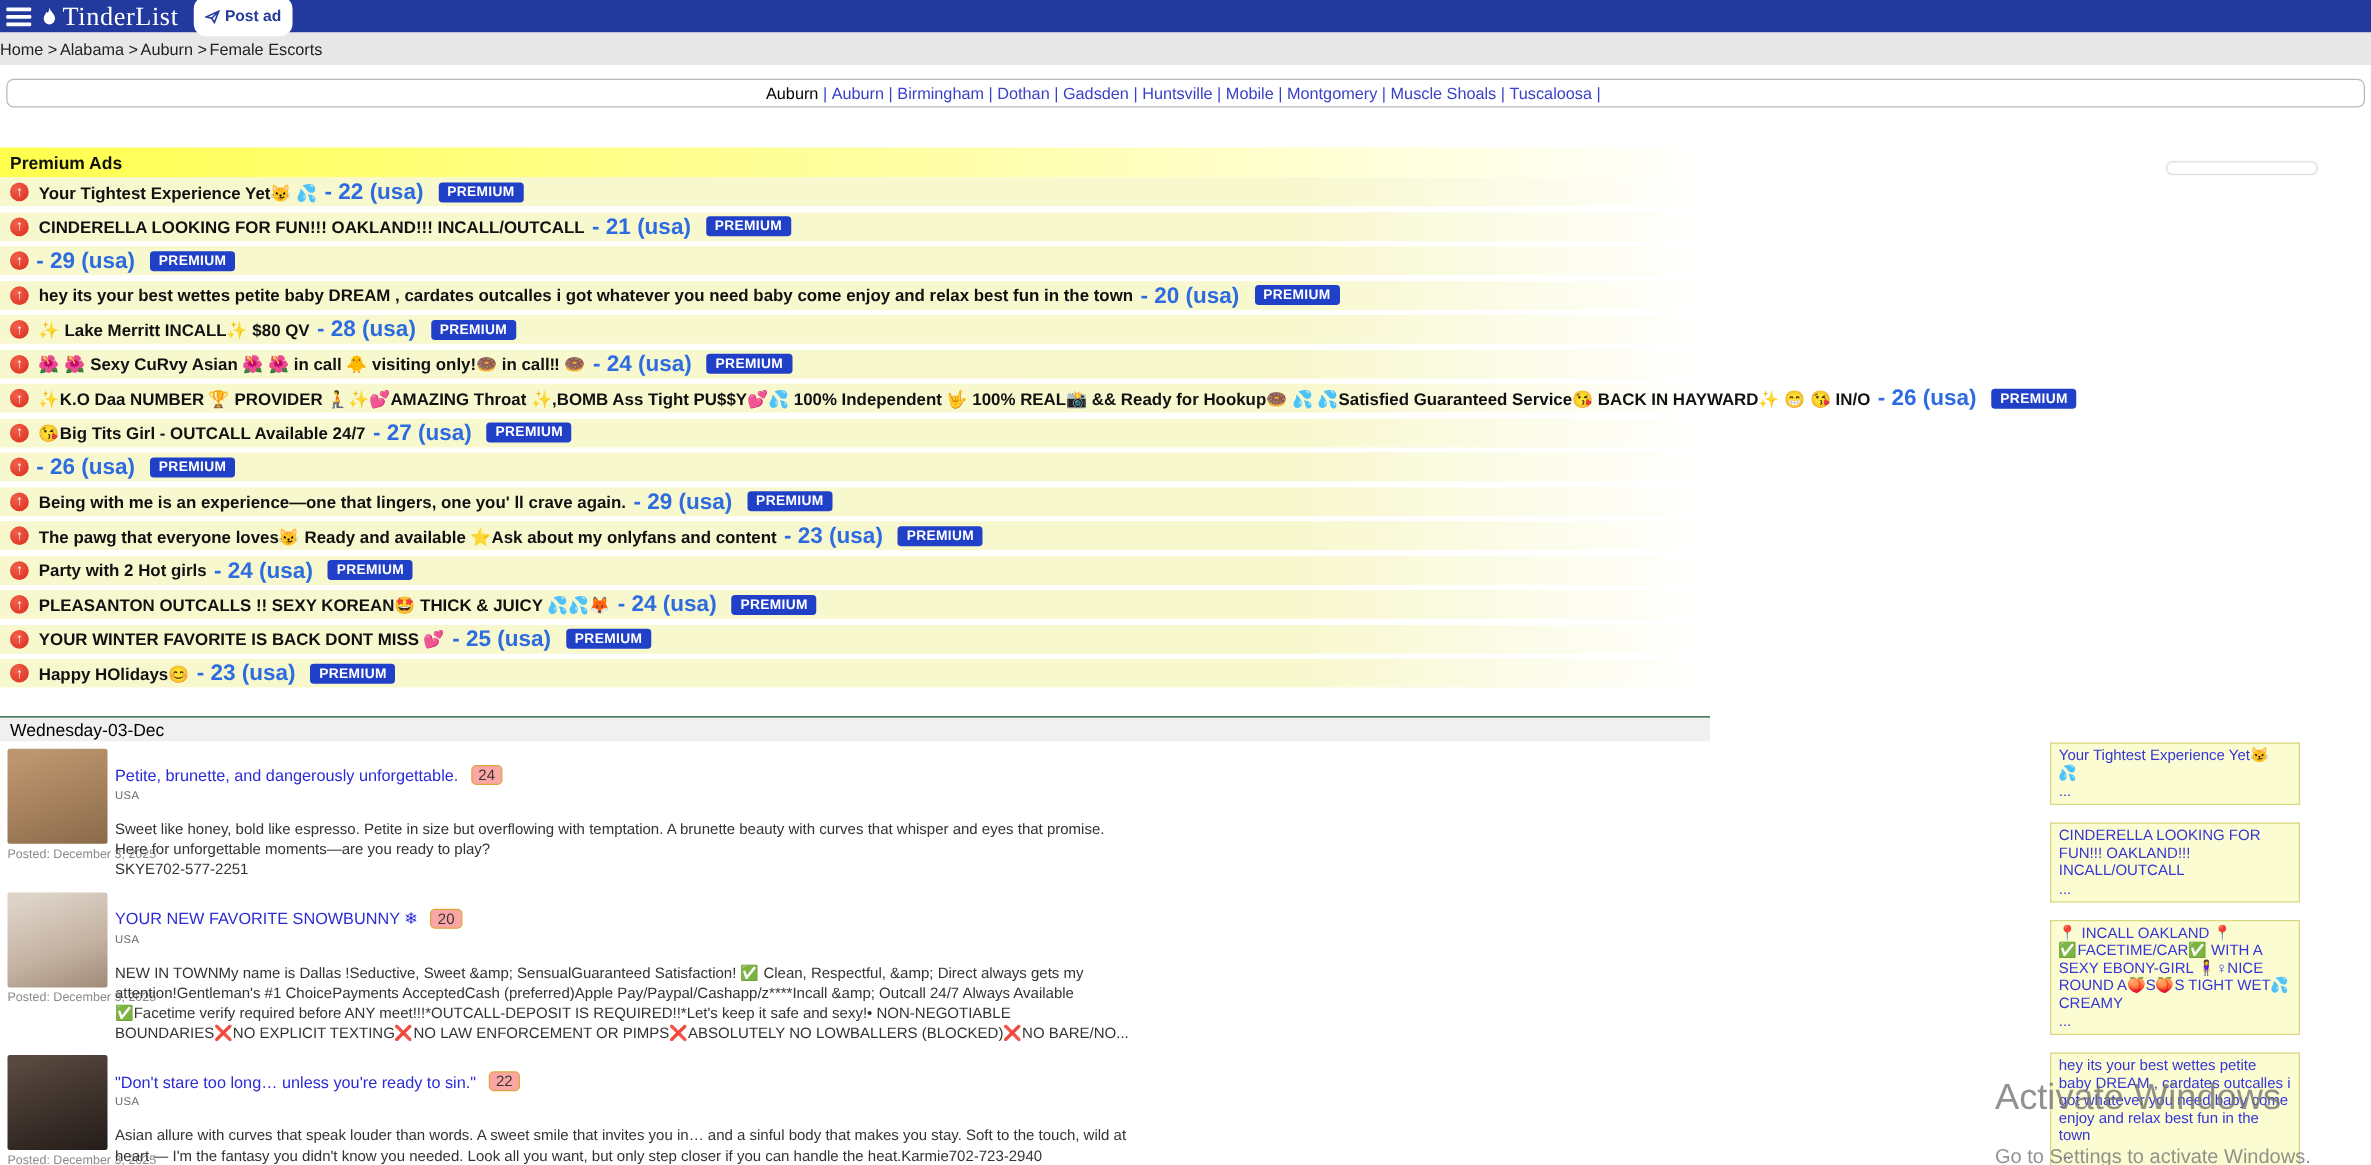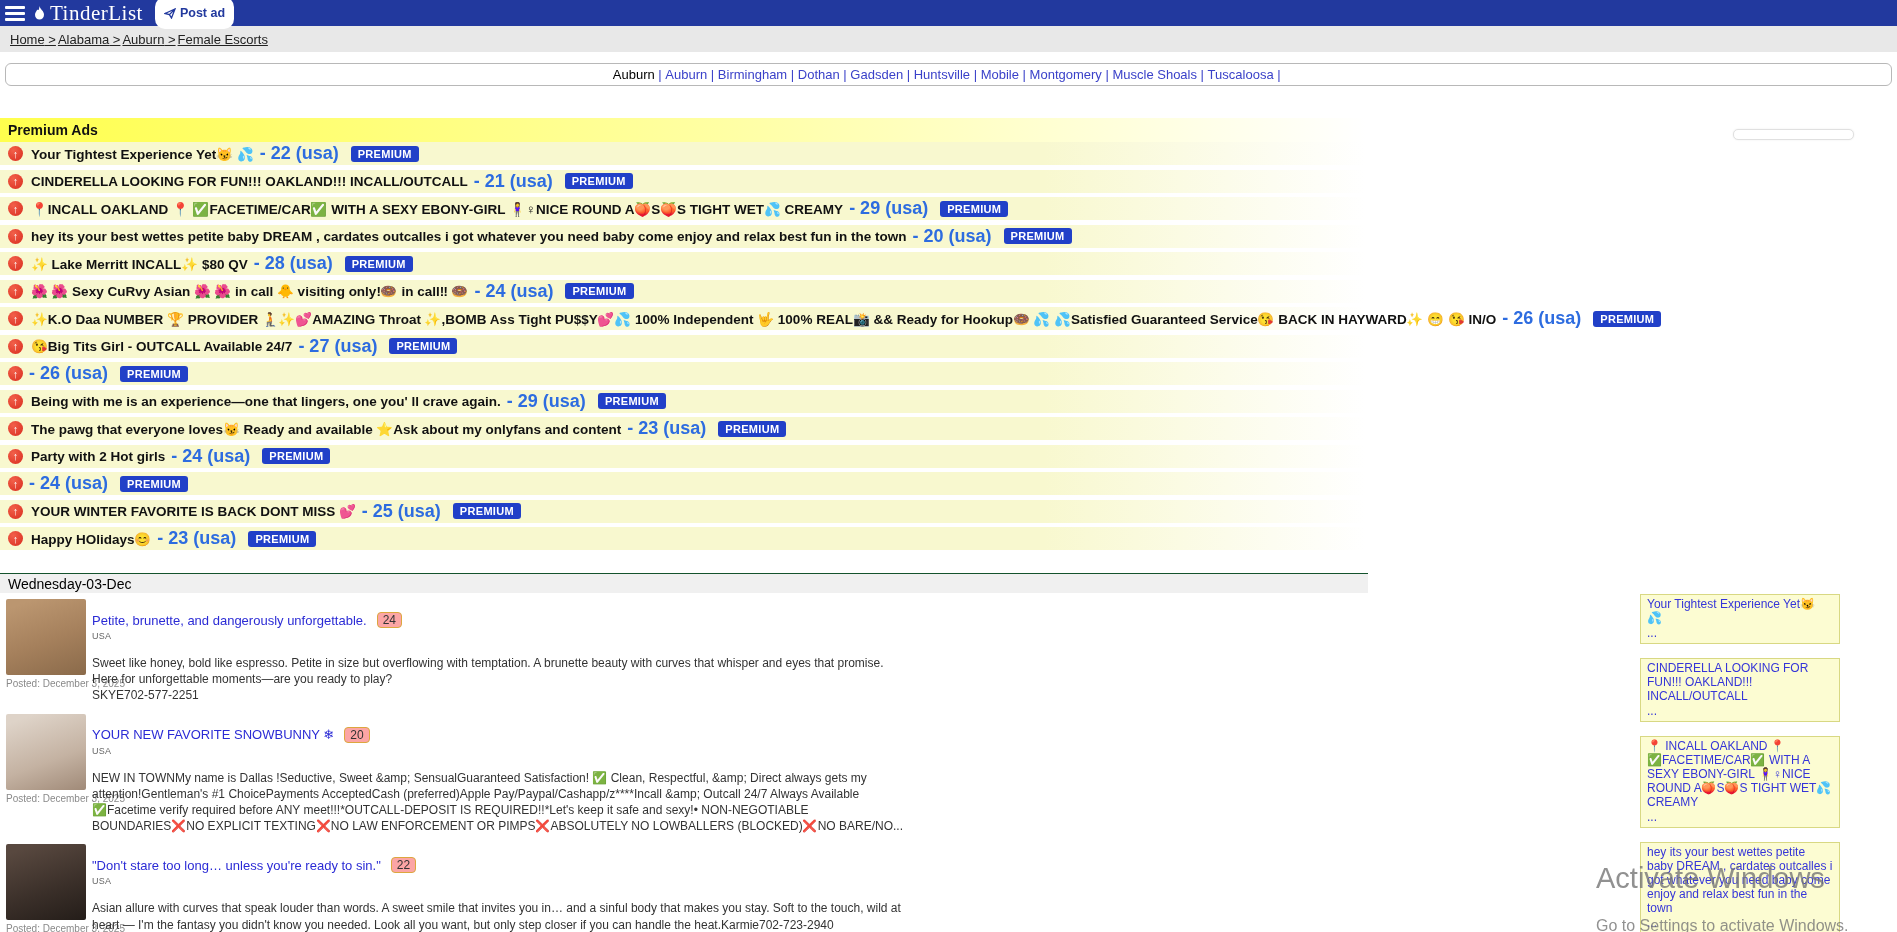--- a/index.html
+++ b/index.html
@@ -11,21 +11,21 @@
   .hamburger { width:30px; height:26px; display:flex; flex-direction:column; justify-content:center; gap:3px; padding:0 5px; cursor:pointer; }
   .hamburger span { display:block; height:3px; background:#fff; border-radius:1px; }
   .logo { display:flex; align-items:center; gap:3px; margin-left:2px; }
   .logo-flame { width:15px; height:17px; }
   .logo-text { color:#fff; font-family:"Liberation Serif", serif; font-size:21px; letter-spacing:0.5px; }
   .postad { margin-left:12px; background:#fff; color:#22399e; border:none; border-radius:10px; height:19px;
             display:flex; align-items:center; gap:4px; padding:16px 9px; font-size:12.5px; font-weight:bold; cursor:pointer; }
   .postad svg { width:12px; height:11px; }
 
   
-  .breadcrumb { height:26px; background:#e8e8e8; display:flex; align-items:center; padding-left:10px; font-size:13px; color:#222;text-decoration:underline; }
+  .breadcrumb { height:26px; background:#e8e8e8; display:flex; align-items:center; font-size:13px; color:#222; }
   .crumb { color:#222; cursor:pointer; }
   .crumb::after { content:" >"; color:#222; margin-right:2px; }
   .crumb:last-of-type::after { content:""; }
 
   
   .citybox { margin:11px 5px 0 5px; border:1px solid #b8b8b8; border-radius:6px; background:#fff; height:23px;
              display:flex; align-items:center; justify-content:center; font-size:13px; }
   .city-current { color:#000; }
   .city-link { color:#3a41c9; cursor:pointer; }
   .citybox span::after { content:" | "; color:#3a41c9; white-space:pre; }
@@ -149,21 +149,20 @@
 
         <div class="prow">
           <span class="up-icon">↑</span>
           <span class="ptitle">CINDERELLA LOOKING FOR FUN!!! OAKLAND!!! INCALL/OUTCALL</span>
           <span class="page-num">- 21 (usa)</span>
           <span class="pbadge">PREMIUM</span>
         </div>
 
         <div class="prow">
           <span class="up-icon">↑</span>
-          <span class="ptitle">📍INCALL OAKLAND 📍 ✅FACETIME/CAR✅ WITH A SEXY EBONY-GIRL 🧍‍♀️♀NICE ROUND A🍑S🍑S TIGHT WET💦 CREAMY</span>
           <span class="page-num">- 29 (usa)</span>
           <span class="pbadge">PREMIUM</span>
         </div>
 
         <div class="prow">
           <span class="up-icon">↑</span>
           <span class="ptitle">hey its your best wettes petite baby DREAM , cardates outcalles i got whatever you need baby come enjoy and relax best fun in the town</span>
           <span class="page-num">- 20 (usa)</span>
           <span class="pbadge">PREMIUM</span>
         </div>
@@ -218,20 +217,21 @@
 
         <div class="prow">
           <span class="up-icon">↑</span>
           <span class="ptitle">Party with 2 Hot girls</span>
           <span class="page-num">- 24 (usa)</span>
           <span class="pbadge">PREMIUM</span>
         </div>
 
         <div class="prow">
           <span class="up-icon">↑</span>
+          <span class="ptitle">PLEASANTON OUTCALLS !! SEXY KOREAN🤩 THICK &amp; JUICY 💦💦🦊</span>
           <span class="page-num">- 24 (usa)</span>
           <span class="pbadge">PREMIUM</span>
         </div>
 
         <div class="prow">
           <span class="up-icon">↑</span>
           <span class="ptitle">YOUR WINTER FAVORITE IS BACK DONT MISS 💕</span>
           <span class="page-num">- 25 (usa)</span>
           <span class="pbadge">PREMIUM</span>
         </div>

